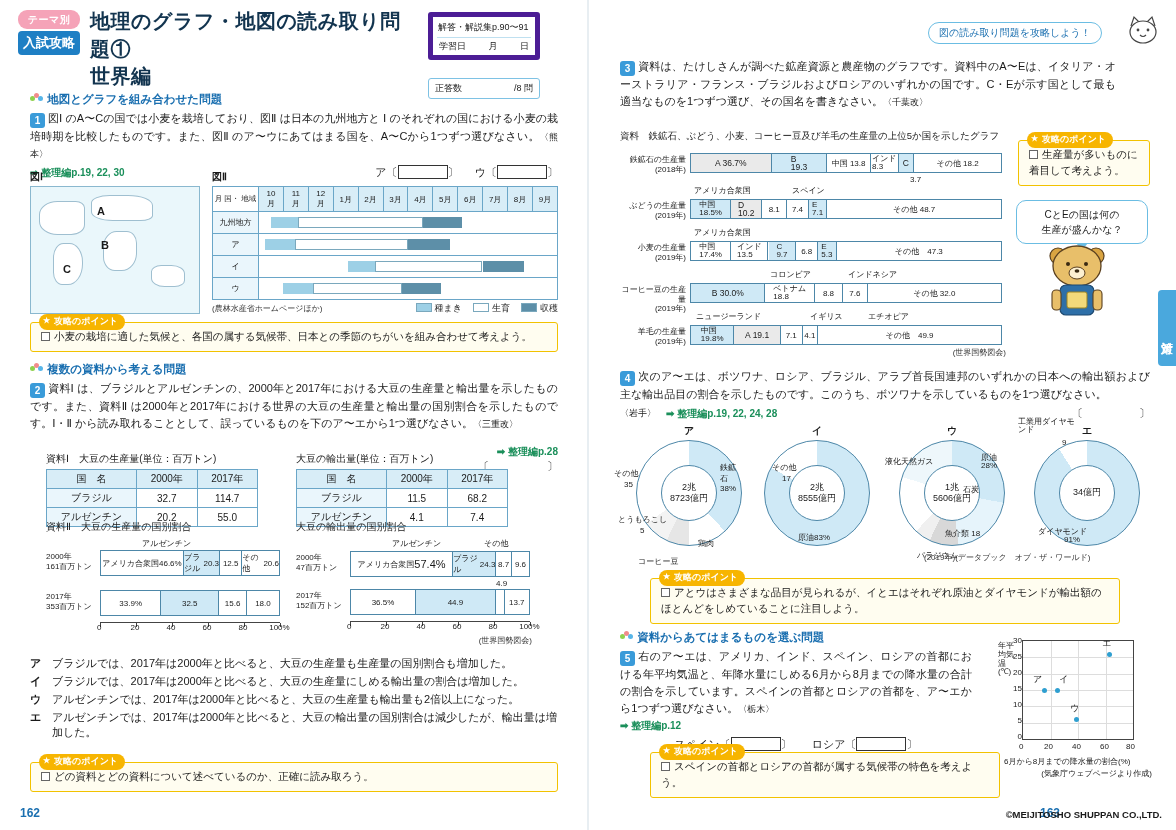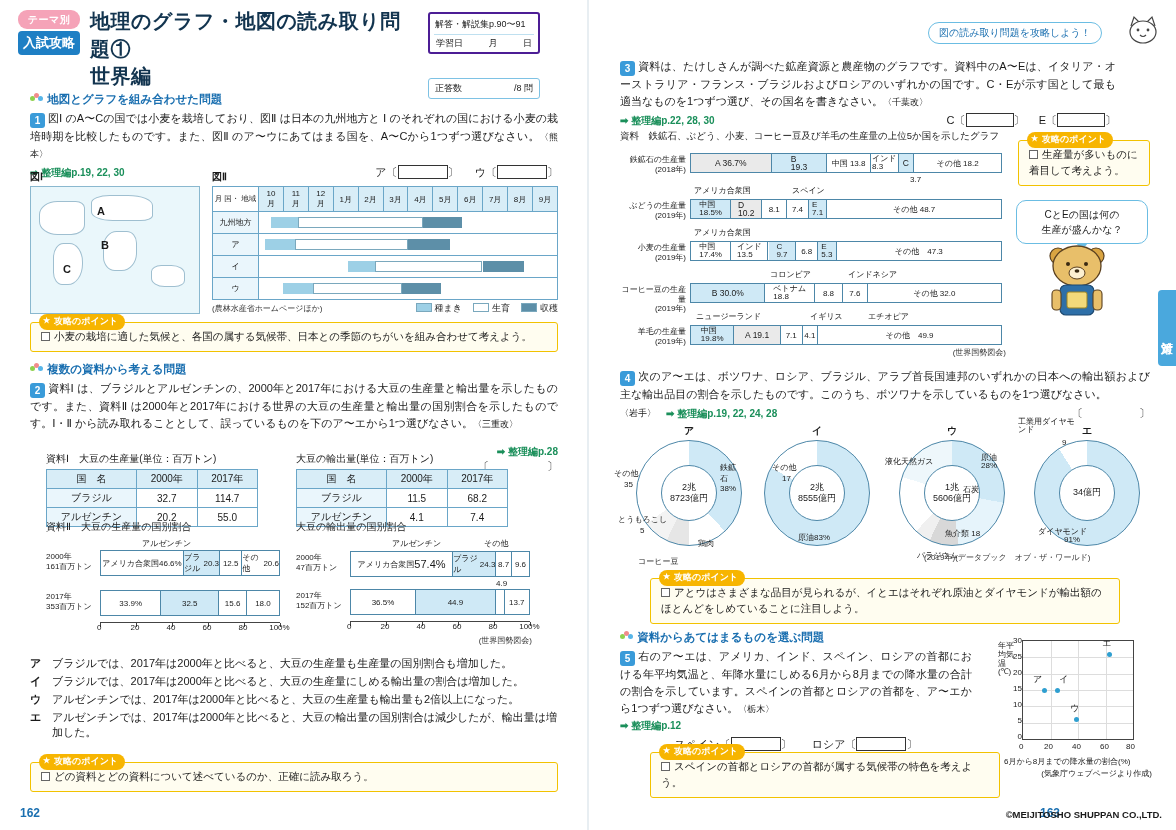--- a/index.html
+++ b/index.html
@@ -32,21 +32,21 @@
     position:absolute; left:0; top:21px; width:62px; height:24px;
     background:#1e7fc4; color:#fff; font-size:13px; font-weight:bold;
     border-radius:4px; text-align:center; line-height:24px;
   }
   .page-title {
     position:absolute; left:72px; top:-2px; width:330px;
     font-size:20px; font-weight:bold; color:#12344f; line-height:1.38;
     letter-spacing:0.5px;
   }
   .ans-box {
-    position:absolute; left:410px; top:2px; width:112px; border:2px solid #4c1d95;
+    position:absolute; left:410px; top:2px; width:112px; border:5px solid #4c1d95;
     border-radius:3px; background:#fff; font-size:9px; padding:3px 4px 2px;
   }
   .ans-box .row { padding:1px 1px; }
   .ans-box .sep { border-top:1px solid #bfe0f0; margin:2px 0; }
   .ans-box .cells { display:flex; justify-content:space-between; padding:0 2px;}
   .ans-box .cells span { display:inline-block; }
   .ans-count {
     position:absolute; left:410px; top:68px; width:112px; border:1px solid #7ec2e4;
     border-radius:3px; background:#fff; font-size:9px; padding:3px 6px;
     display:flex; justify-content:space-between;
@@ -525,28 +525,20 @@
         <circle cx="22" cy="16" r="1.4" fill="#444"></circle>
       <path d="M14 21 q3 3 6 0" stroke="#444" fill="none" stroke-width="1.1"></path>
     </svg>
 
     <div class="sidebar-tab">対策</div>
 
     <div style="position:absolute; left:32px; top:58px; width:496px;">
       <div class="q-body">
         <span class="q-num">3</span><span>資料は、たけしさんが調べた鉱産資源と農産物のグラフです。資料中のA〜Eは、イタリア・オーストラリア・フランス・ブラジルおよびロシアのいずれかの国です。C・Eが示す国として最も適当なものを1つずつ選び、その国名を書きなさい。</span><span class="small">〈千葉改〉</span>
       </div>
-      <div style="display:flex; align-items:center; margin-top:3px;">
-        <span class="seiri">➡ <span>整理編p.22, 28, 30</span></span>
-        <span style="margin-left:auto; font-size:11px;">
-          <span>C〔</span><span class="blank" style="width:48px;"></span>〕
-          <span style="display:inline-block;width:8px;"></span>
-          <span>E〔</span><span class="blank" style="width:48px;"></span>〕
-        </span>
-      </div>
     </div>
 
     <div style="position:absolute; left:32px; top:130px; width:386px;">
       <div class="cap" style="font-size:9.5px;">資料　鉄鉱石、ぶどう、小麦、コーヒー豆及び羊毛の生産量の上位5か国を示したグラフ</div>
 
       <div style="position:relative; height:36px; margin-top:6px;">
         <div class="xsmall" style="position:absolute; left:0; top:6px; width:66px; line-height:1.2; white-space:pre-line; text-align:right;">鉄鉱石の生産量
 (2018年)</div>
         <div style="position:absolute; left:70px; top:4px; width:312px; height:20px; border:1px solid #4d87a8;">
           <div class="seg" style="left:0%; width:26%; background:#eaeaea; font-size:8.5px;">A  36.7%</div>

